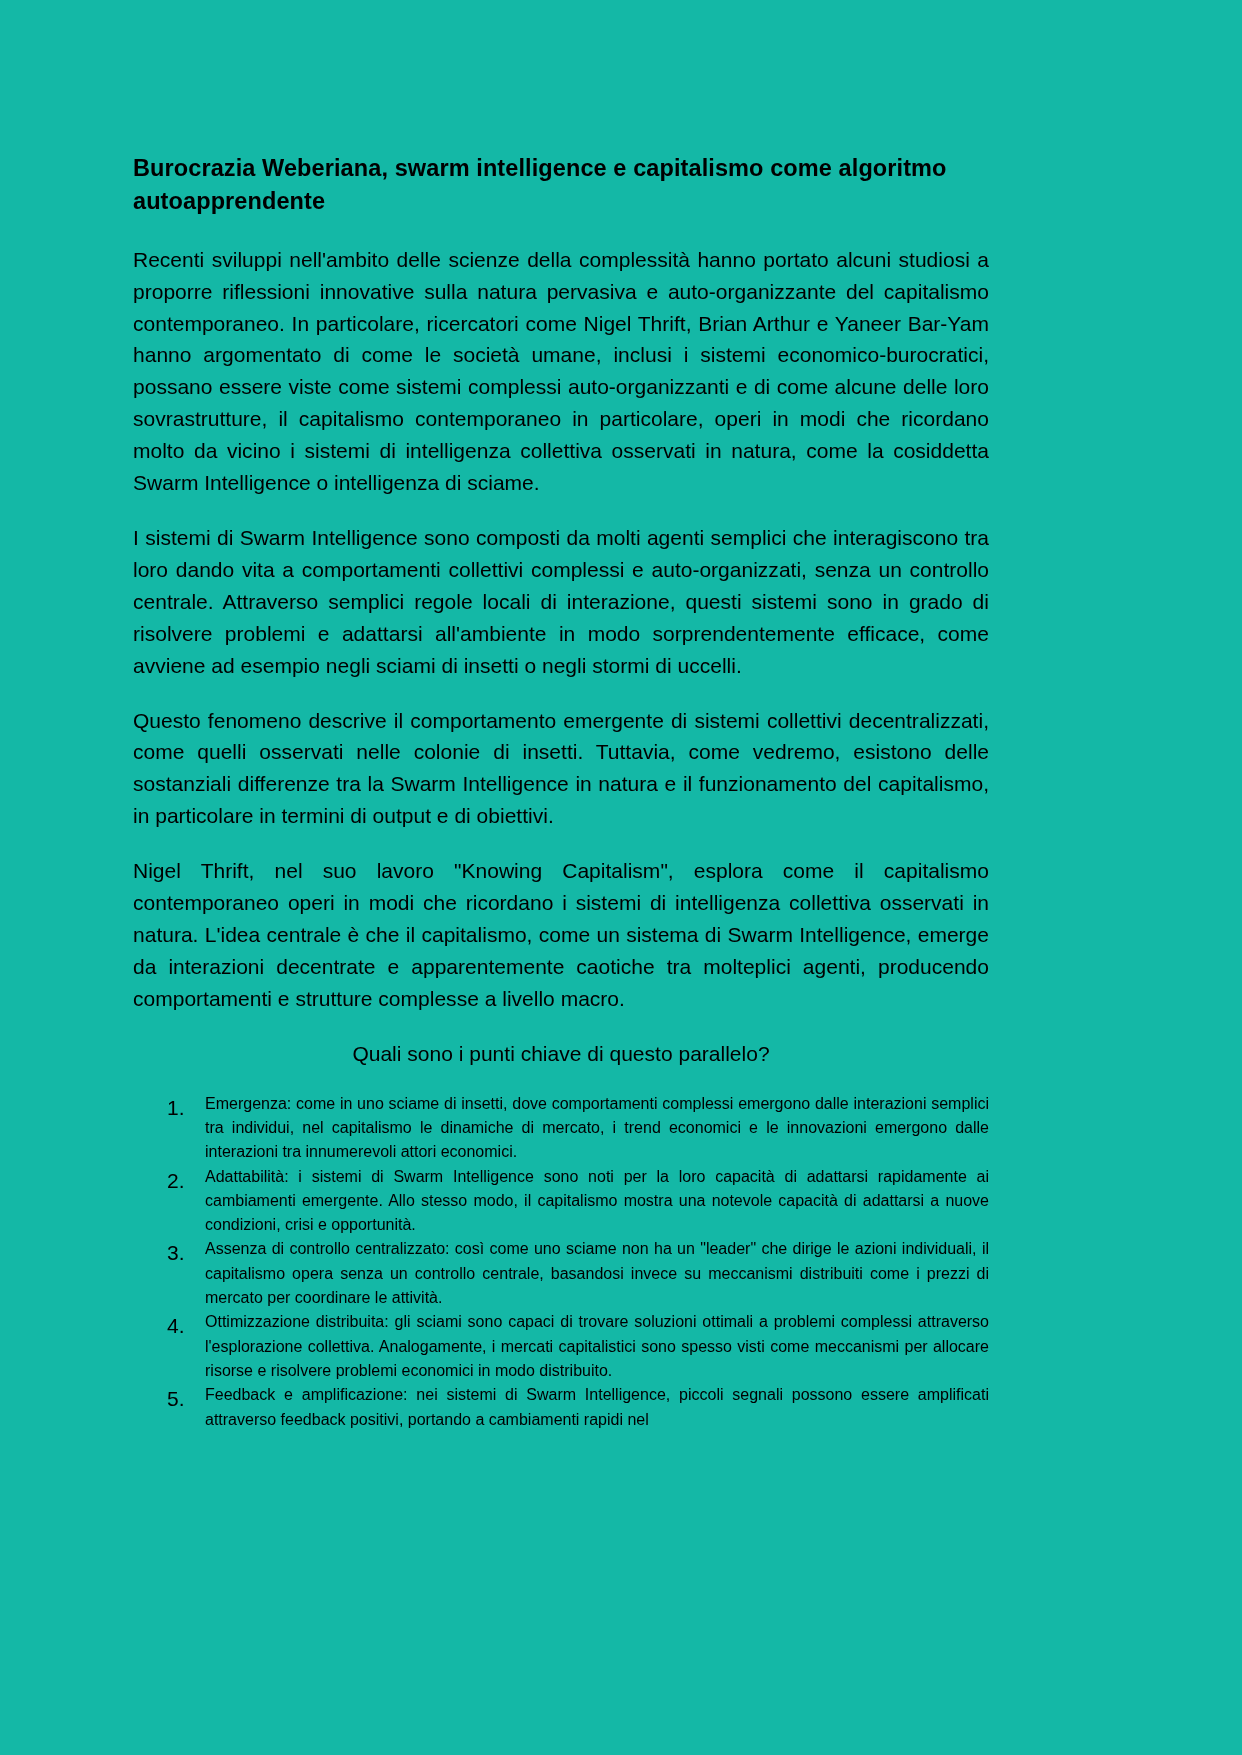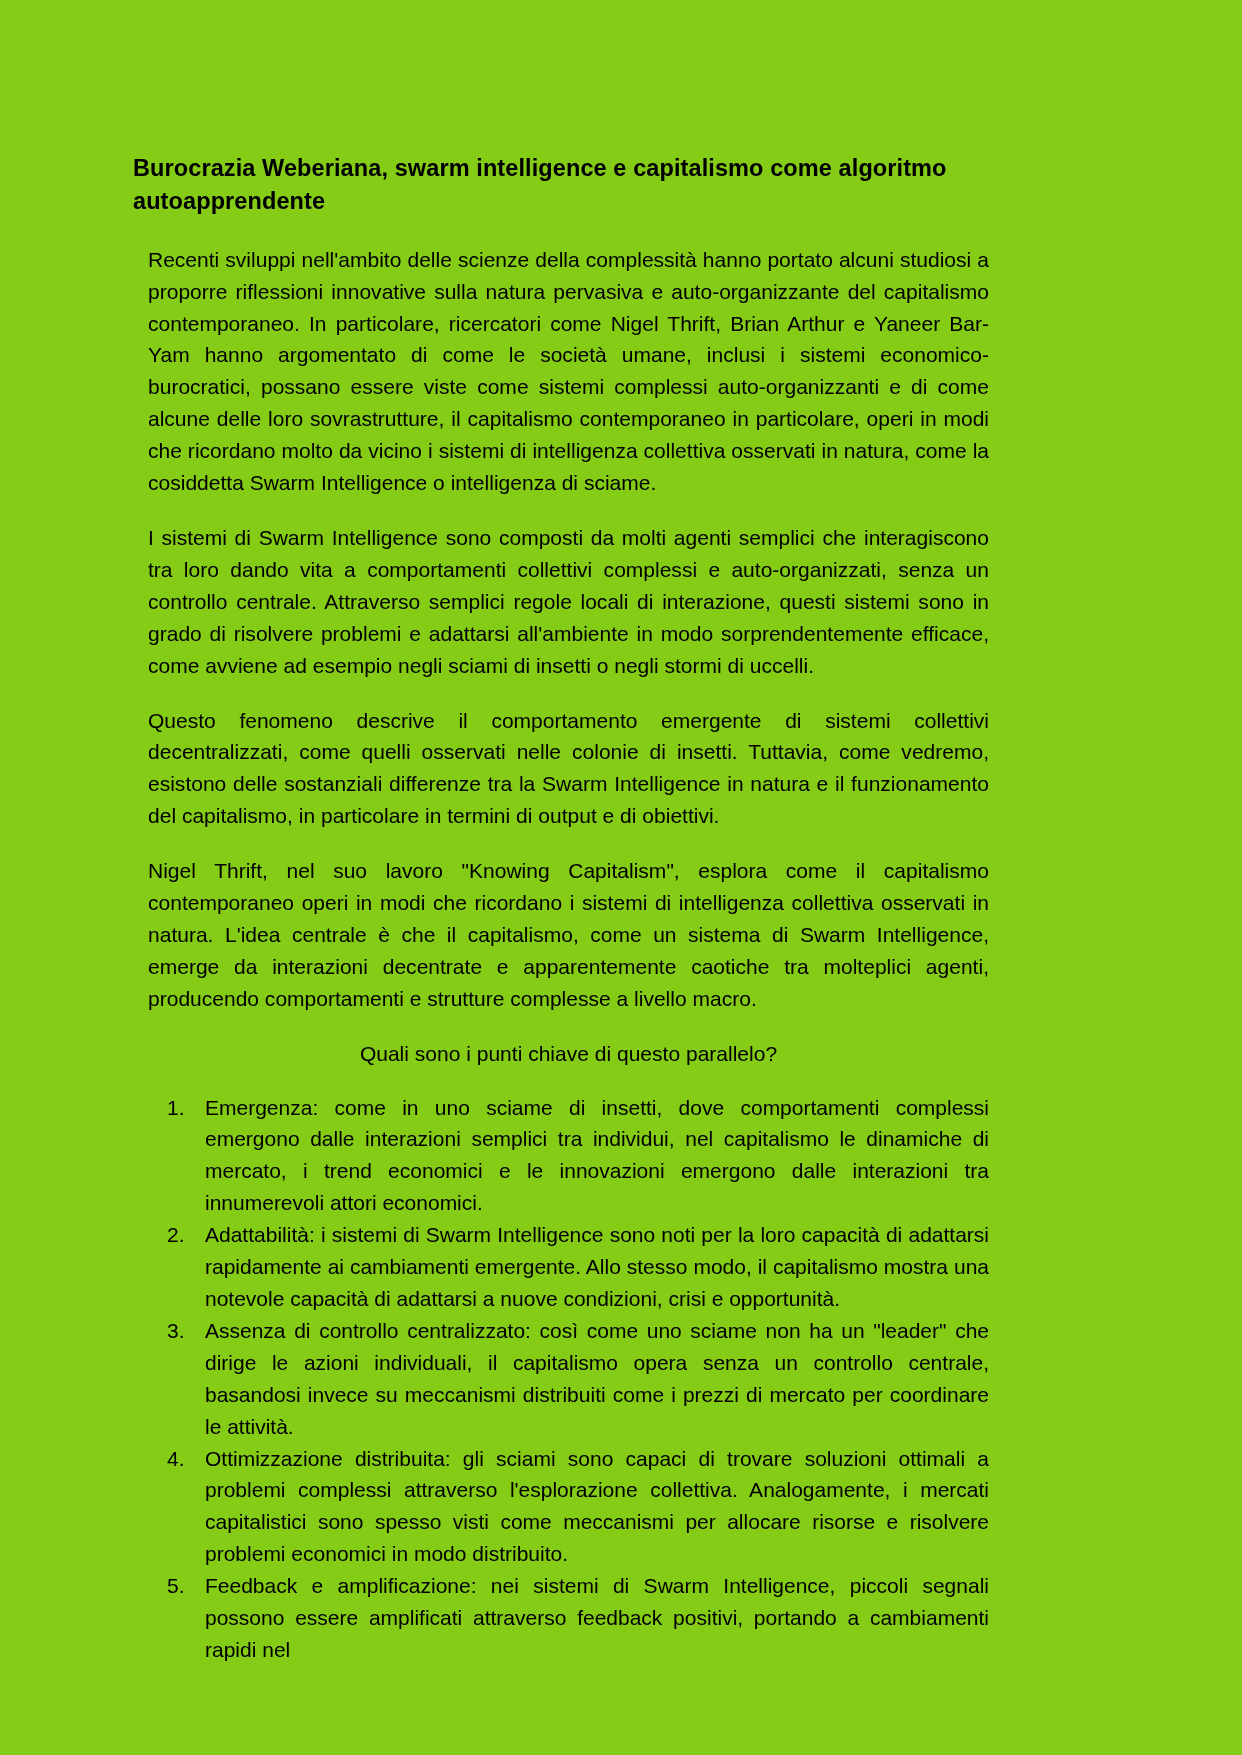--- a/index.html
+++ b/index.html
@@ -4,21 +4,21 @@
 <style>
   html, body {
     margin: 0;
     padding: 0;
     background: #ffffff;
   }
   .page {
     position: relative;
     width: 1242px;
     height: 1755px;
-    background: #84cc16;
+    background: #14b8a6;
     overflow: hidden;
     font-family: "Liberation Sans", sans-serif;
     color: #000000;
   }
   .content {
     position: absolute;
     left: 133px;
     top: 152px;
     width: 856px;
   }
@@ -28,37 +28,37 @@
     line-height: 1.42;
     letter-spacing: 0.1px;
     margin: 0 0 25px 0;
     text-align: left;
   }
   .para {
     font-size: 21px;
     line-height: 1.52;
     text-align: justify;
     text-justify: inter-word;
-    margin: 0 0 23px 15px;
+    margin: 0 0 23px 0;
     letter-spacing: 0.01px;
   }
   .para.question {
     text-align: center;
     margin-bottom: 22px;
   }
   ol.key-list {
     margin: 0;
     padding: 0 0 0 0;
     list-style: none;
     counter-reset: keyitem;
   }
   ol.key-list > li {
     position: relative;
     counter-increment: keyitem;
-    font-size: 21px;
+    font-size: 16px;
     line-height: 1.52;
     text-align: justify;
     text-justify: inter-word;
     padding-left: 72px;
     margin-bottom: 0px;
   }
   ol.key-list > li::before {
     content: counter(keyitem) ".";
     position: absolute;
     left: 34px;

